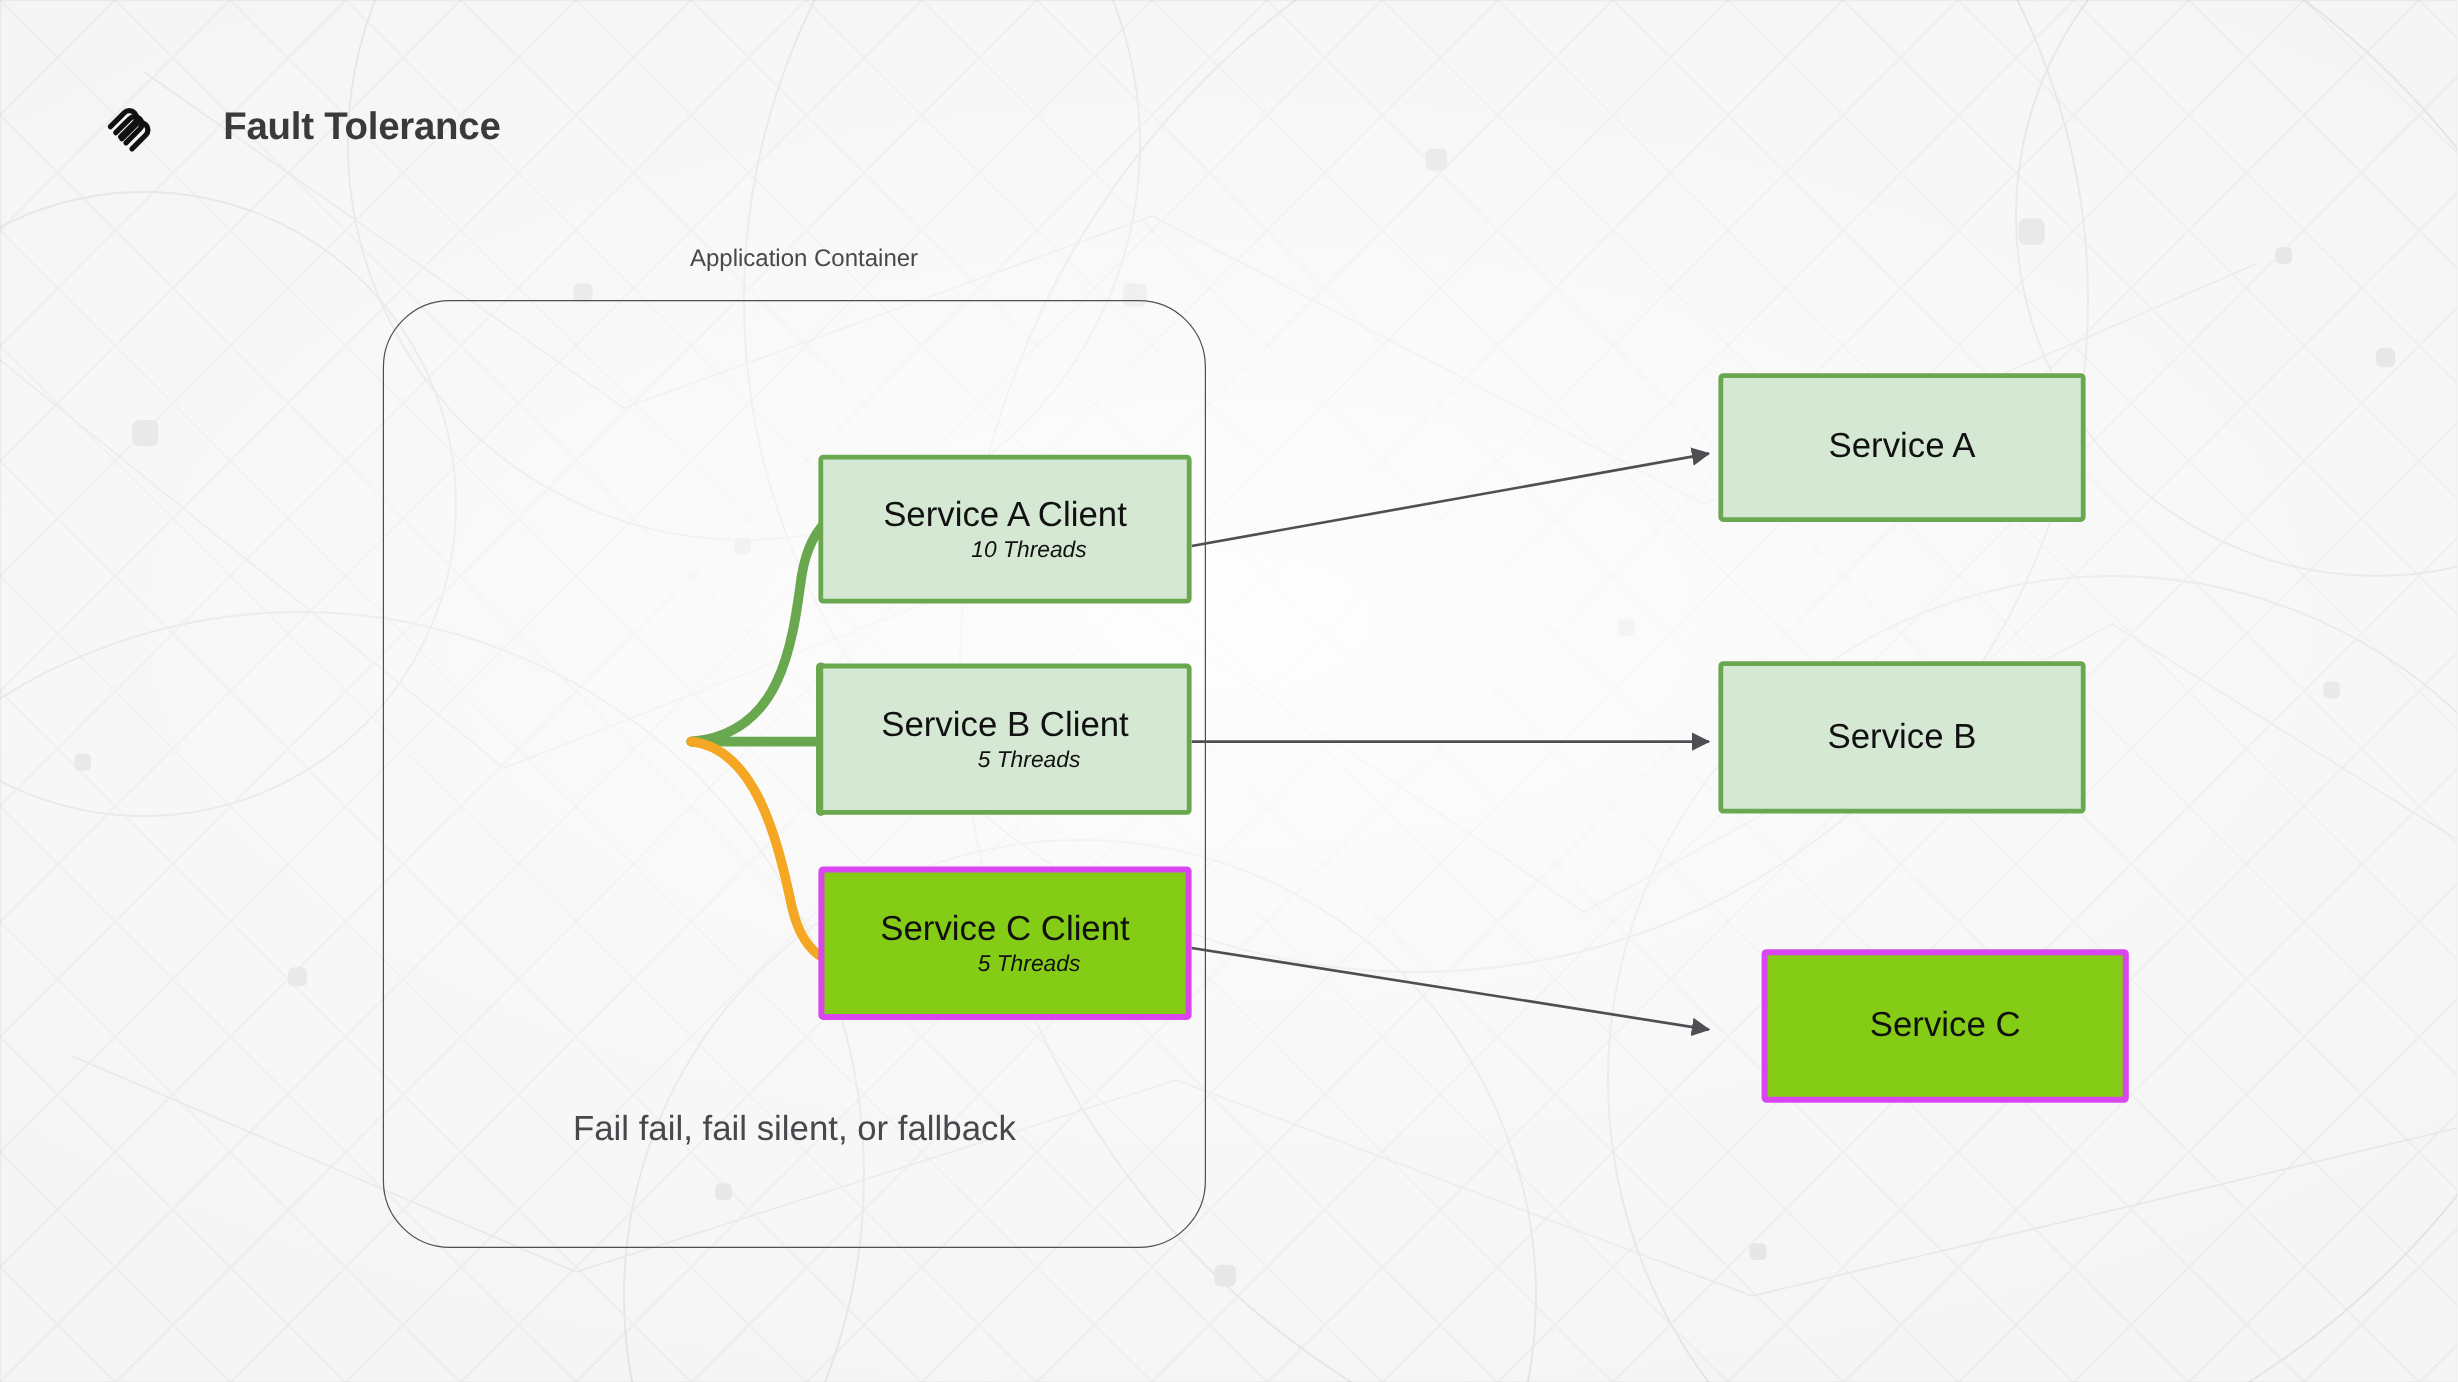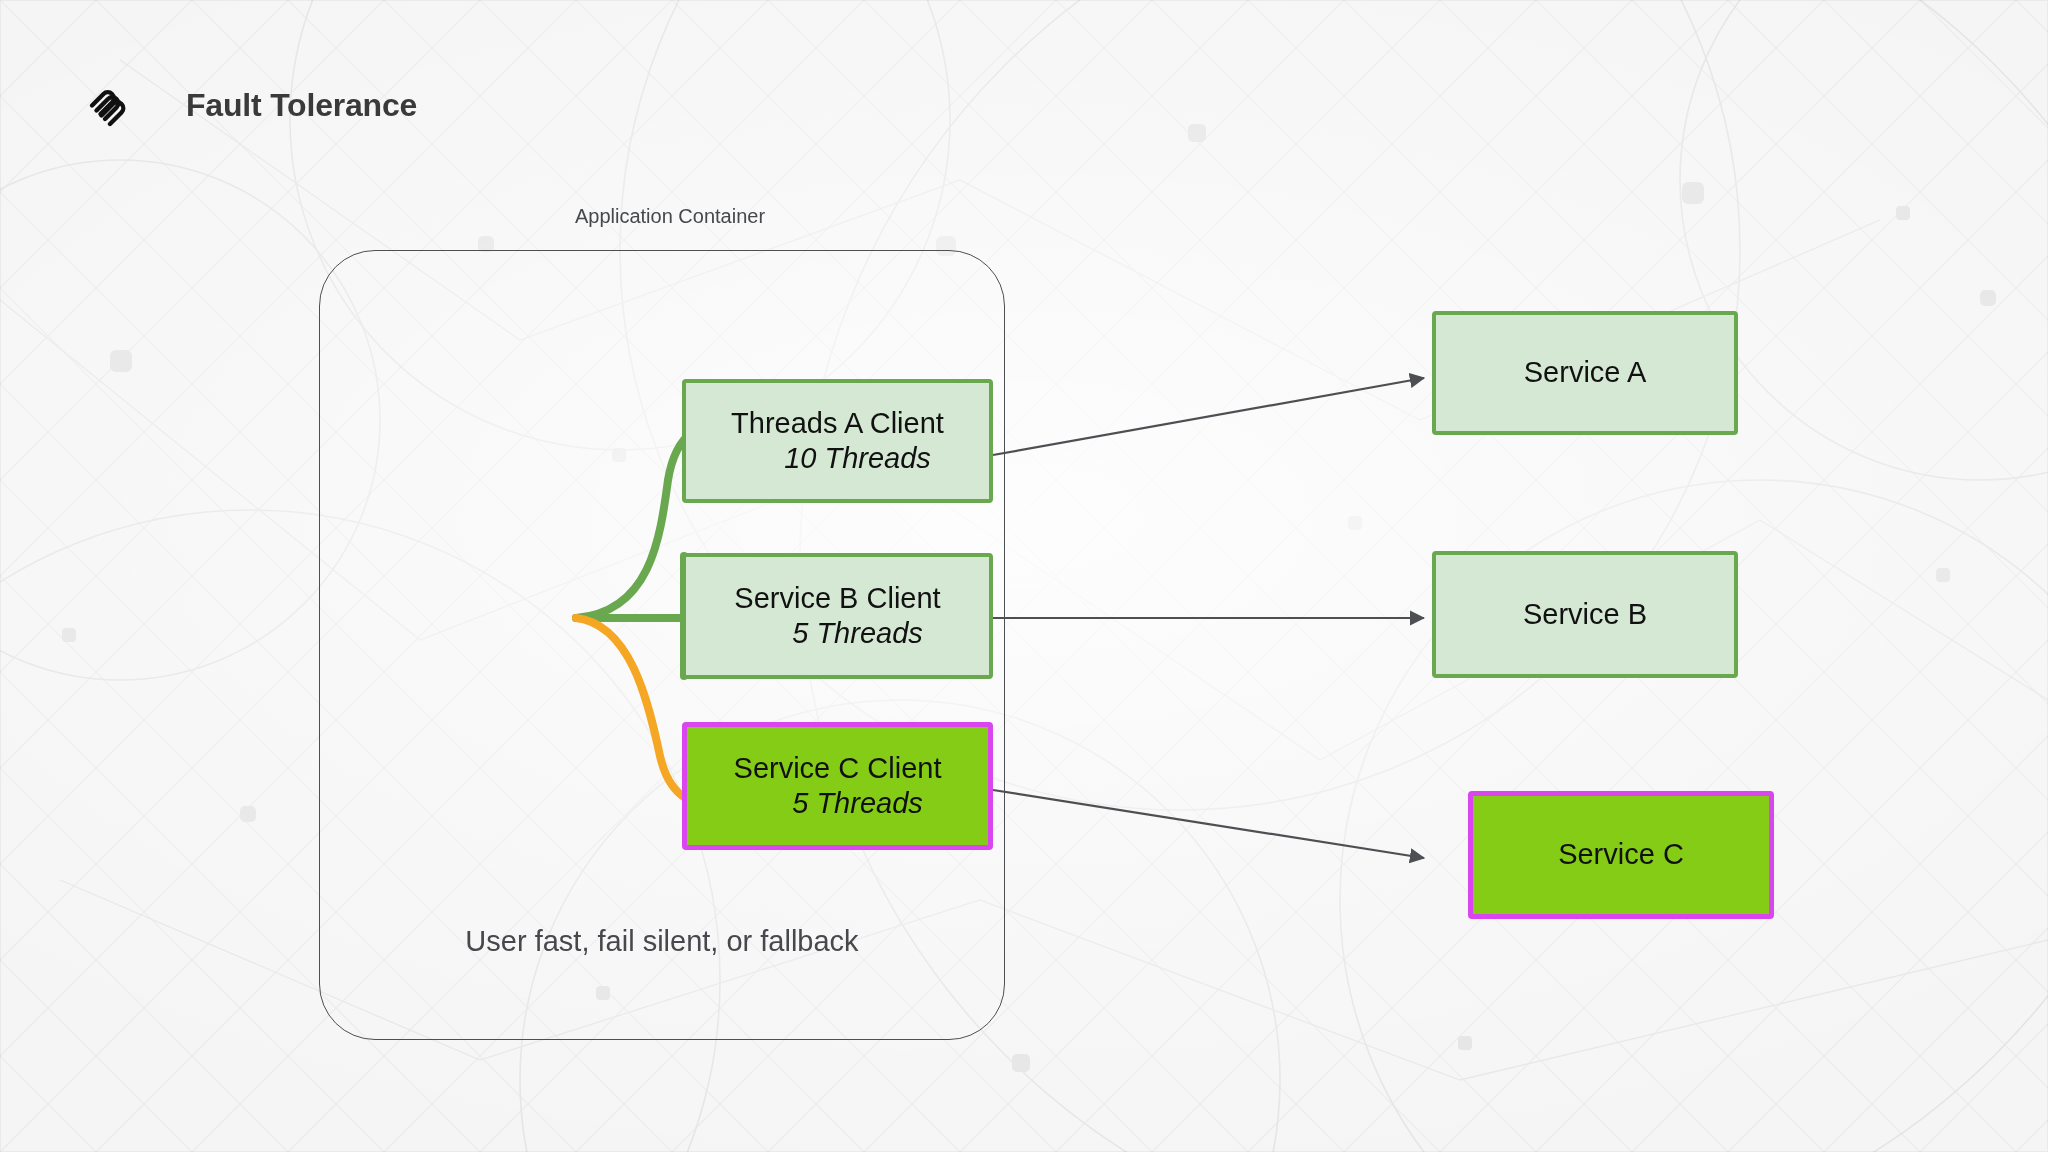--- a/index.html
+++ b/index.html
@@ -121,21 +121,21 @@
     justify-content: center;
     text-align: center;
     border-radius: 4px;
     color: #111111;
     line-height: 1.22;
   }
   .node .title {
     font-size: 29px;
   }
   .node .sub {
-    font-size: 29px;
+    font-size: 19px;
     font-style: italic;
     margin-left: 40px;
   }
   .node.green {
     background: #d5e8d4;
     border: 4px solid #6aa84f;
   }
   .node.red {
     background: #84cc16;
     border: 5px solid #d946ef;
@@ -207,21 +207,21 @@
         <path d="M8.5 25.5 L20 14 a6 6 0 0 1 8.5 8.5 L17 34"></path>
         <path d="M13.5 30.5 L25 19 a6 6 0 0 1 8.5 8.5 L22 39"></path>
         <path d="M4 20.5 L15.5 9 a6 6 0 0 1 8.5 8.5 L12.5 29"></path>
       </g>
     </svg>
     <div id="page-title">Fault Tolerance</div>
   </div>
 
   <div id="container-label">Application Container</div>
   <div id="app-container"></div>
-  <div id="container-caption">User fast, fail silent, or fallback</div>
+  <div id="container-caption">Fail fail, fail silent, or fallback</div>
 
   <svg id="links" viewBox="0 0 2048 1152">
     <defs>
       <marker id="arrowhead" viewBox="0 0 10 10" refX="9.2" refY="5" markerWidth="7" markerHeight="7" orient="auto-start-reverse">
         <path d="M 0 0 L 10 5 L 0 10 z" fill="#4d4f53"></path>
       </marker>
     </defs>
 
     <path d="M 576 618 C 650 612 660 540 668 480 C 676 432 700 420 740 419" fill="none" stroke="#6aa84f" stroke-width="8" stroke-linecap="round"></path>
 
@@ -233,21 +233,21 @@
 
     <path d="M 993 455 L 1424 378" fill="none" stroke="#4d4f53" stroke-width="2.2" marker-end="url(#arrowhead)"></path>
 
     <path d="M 993 618 L 1424 618" fill="none" stroke="#4d4f53" stroke-width="2.2" marker-end="url(#arrowhead)"></path>
 
     <path d="M 993 790 L 1424 858" fill="none" stroke="#4d4f53" stroke-width="2.2" marker-end="url(#arrowhead)"></path>
   </svg>
 
 
   <div class="node green" id="node-client-a">
-    <span class="title">Threads A Client</span>
+    <span class="title">Service A Client</span>
     <span class="sub">10 Threads</span>
   </div>
 
   <div class="node green" id="node-client-b">
     <span class="title">Service B Client</span>
     <span class="sub">5 Threads</span>
   </div>
 
   <div class="node red" id="node-client-c">
     <span class="title">Service C Client</span>

